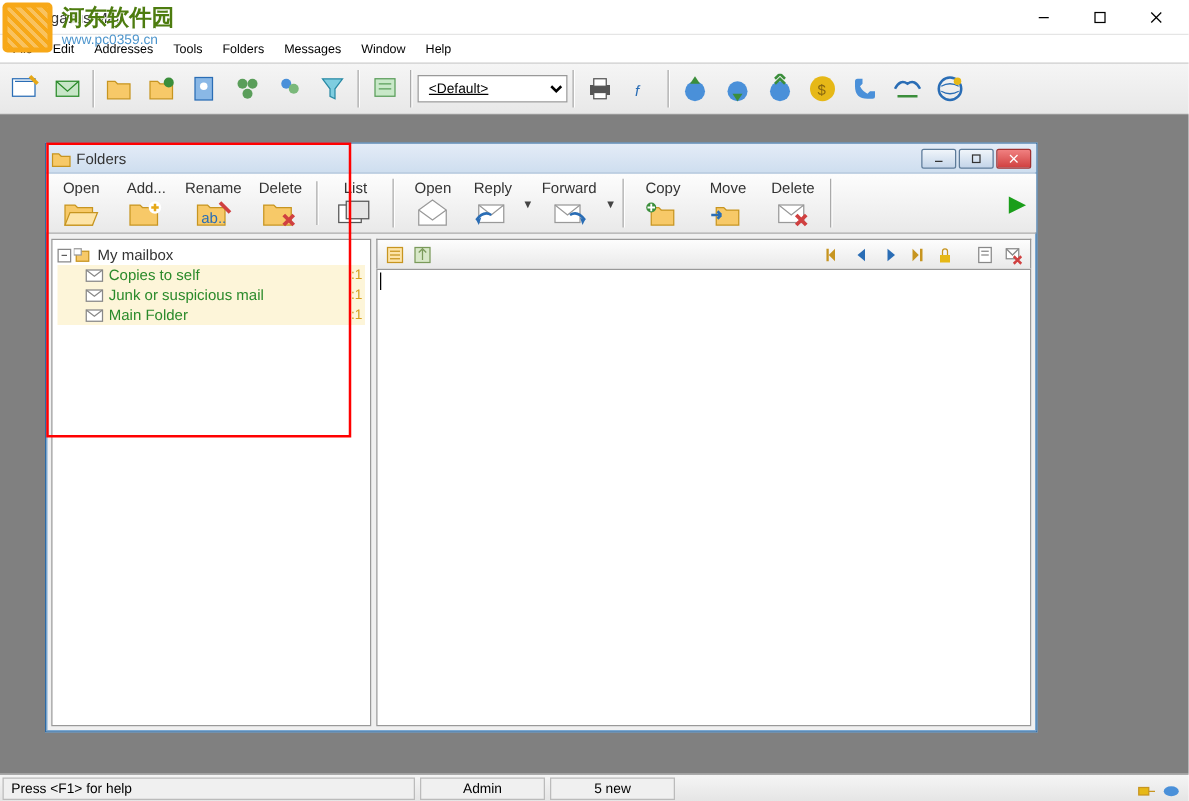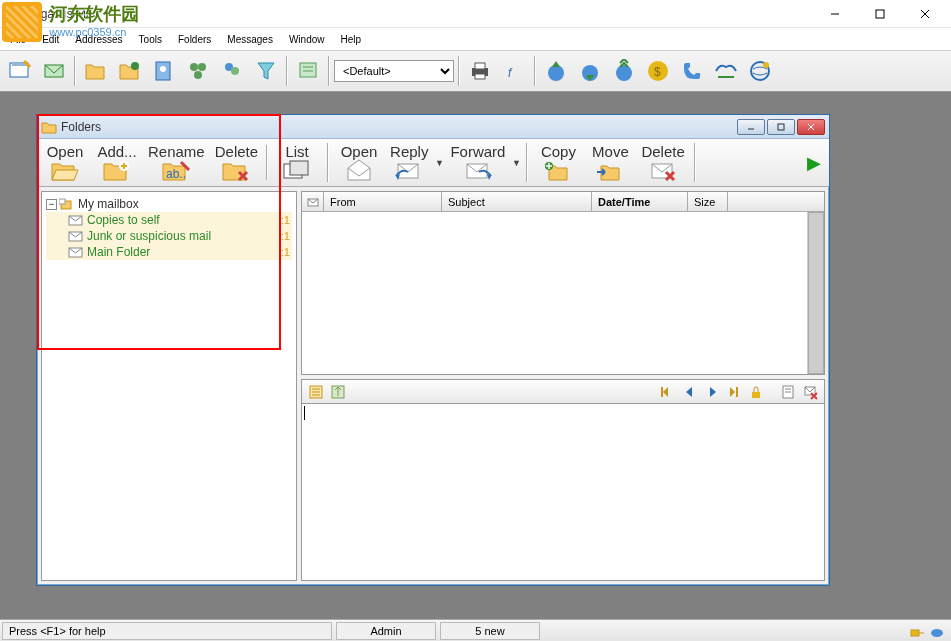--- a/index.html
+++ b/index.html
@@ -18,21 +18,21 @@
 .titlebar .icon { width: 16px; height: 16px; margin-right: 6px; display: inline-flex; align-items: center; justify-content: center; }
 .titlebar .title { flex: 1; font-size: 12px; color: #333; }
 .titlebar .winbtns { display: flex; gap: 0; }
 .titlebar .winbtn { width: 45px; height: 28px; display: flex; align-items: center; justify-content: center; cursor: pointer; }
 
 
 .menubar { height: 22px; background: #fff; display: flex; align-items: center; padding: 0 2px; }
 .menubar .menuitem { padding: 3px 8px; cursor: pointer; font-size: 10px; }
 
 
-.maintoolbar { height: 42px; background: linear-gradient(#f5f5f5, #e8e8e8); border-top: 1px solid #ccc; border-bottom: 1px solid #999; display: flex; align-items: center; padding: 0 4px; gap: 2px; }
+.maintoolbar { height: 42px; background: linear-gradient(#f5f5f5, #e8e8e8); border-top: 1px solid #ccc; border-bottom: 1px solid #999; display: flex; align-items: center; padding: 0 4px; gap: 2px; text-decoration: underline; }
 .tbbtn { width: 32px; height: 32px; display: flex; align-items: center; justify-content: center; cursor: pointer; border-radius: 2px; }
 .tbsep { width: 2px; height: 30px; border-left: 1px solid #aaa; border-right: 1px solid #fff; margin: 0 2px; }
 .tbselect { height: 22px; width: 120px; border: 1px solid #999; background: #fff; font-size: 11px; padding: 0 4px; }
 
 
 .mdi-area { position: absolute; top: 92px; left: 0; right: 0; bottom: 22px; background: #808080; }
 
 
 .childwin { position: absolute; left: 36px; top: 22px; width: 794px; height: 472px; background: #f0f0f0; border: 1px solid #2d6aa3; box-shadow: 0 0 0 1px #7aa7d0 inset; }
 .childwin .ctitlebar { height: 24px; background: linear-gradient(#e4ecf7, #cedeef); display: flex; align-items: center; padding: 0 4px; border-bottom: 1px solid #9bb7d5; }
@@ -40,21 +40,21 @@
 .childwin .ctitle { flex: 1; font-size: 12px; color: #333; }
 .childwin .cwinbtns { display: flex; gap: 2px; }
 .childwin .cwinbtn { width: 28px; height: 16px; border: 1px solid #5d7b99; border-radius: 2px; display: flex; align-items: center; justify-content: center; cursor: pointer; font-size: 9px; background: linear-gradient(#f0f5fa, #c4d5e9); }
 .childwin .cwinbtn.close { background: linear-gradient(#f08080, #d04040); border-color: #a03030; color: #fff; }
 
 
 .childtoolbar { height: 48px; background: linear-gradient(#fdfdfd, #e9e9e9); border-bottom: 1px solid #aaa; display: flex; }
 .ctgroup { display: flex; align-items: stretch; padding: 2px 3px; gap: 2px; }
 .ctsep { width: 2px; border-left: 1px solid #aaa; border-right: 1px solid #fff; margin: 4px 2px; }
 .ctbtn { display: flex; flex-direction: column; align-items: center; justify-content: flex-start; padding: 2px 4px; cursor: pointer; min-width: 50px; }
-.ctbtn .lbl { font-size: 15px; color: #333; height: 14px; text-align: center; }
+.ctbtn .lbl { font-size: 12px; color: #333; height: 14px; text-align: center; }
 .ctbtn .ico { width: 32px; height: 26px; display: flex; align-items: center; justify-content: center; }
 .ctarrow { width: 10px; display: flex; align-items: center; justify-content: center; cursor: pointer; font-size: 9px; color: #444; }
 .ctplay { width: 22px; display: flex; align-items: center; justify-content: center; cursor: pointer; color: #1a9e1a; font-size: 18px; margin-left: auto; margin-right: 4px; }
 
 
 .childbody { position: absolute; top: 72px; left: 0; right: 0; bottom: 0; display: flex; }
 .leftpane { width: 256px; background: #fff; border: 1px solid #999; margin: 4px 2px 4px 4px; display: flex; flex-direction: column; position: relative; }
 .rightpane { flex: 1; margin: 4px 4px 4px 2px; display: flex; flex-direction: column; }
 
 
@@ -466,39 +466,20 @@
                   <path d="M1 3 L7.5 8 L14 3" stroke="#888" fill="none"></path>
                 </svg>
               </span>
             <span class="tlabel green">Main Folder</span>
             <span class="tcount">:1</span>
           </div>
         </div>
       </div>
 
       <div class="rightpane">
-        <div class="msglist">
-          <div class="msghdr">
-            <div class="col icon">
-                <svg width="12" height="12">
-                  <rect x="1" y="3" width="10" height="7" fill="#fff" stroke="#888"></rect>
-                  <path d="M1 3 L6 7 L11 3" stroke="#888" fill="none"></path>
-                </svg>
-              </div>
-            <div class="col" style="width:118px">From</div>
-            <div class="col" style="width:150px">Subject</div>
-            <div class="col sort" style="width:96px">Date/Time</div>
-            <div class="col" style="width:40px">Size</div>
-            <div class="col" style="flex:1;border-right:none"></div>
-          </div>
-          <div class="msgbody"></div>
-          <div class="msgscroll">
-              <div class="thumb"></div>
-            </div>
-        </div>
 
         <div class="prevtoolbar">
           <div class="pbtn">
               <svg width="16" height="16">
                 <rect x="2" y="2" width="12" height="12" fill="#fde4a8" stroke="#c79520"></rect>
                 <line x1="4" y1="5" x2="12" y2="5" stroke="#c79520"></line>
                 <line x1="4" y1="8" x2="12" y2="8" stroke="#c79520"></line>
                 <line x1="4" y1="11" x2="12" y2="11" stroke="#c79520"></line>
               </svg>
             </div>

